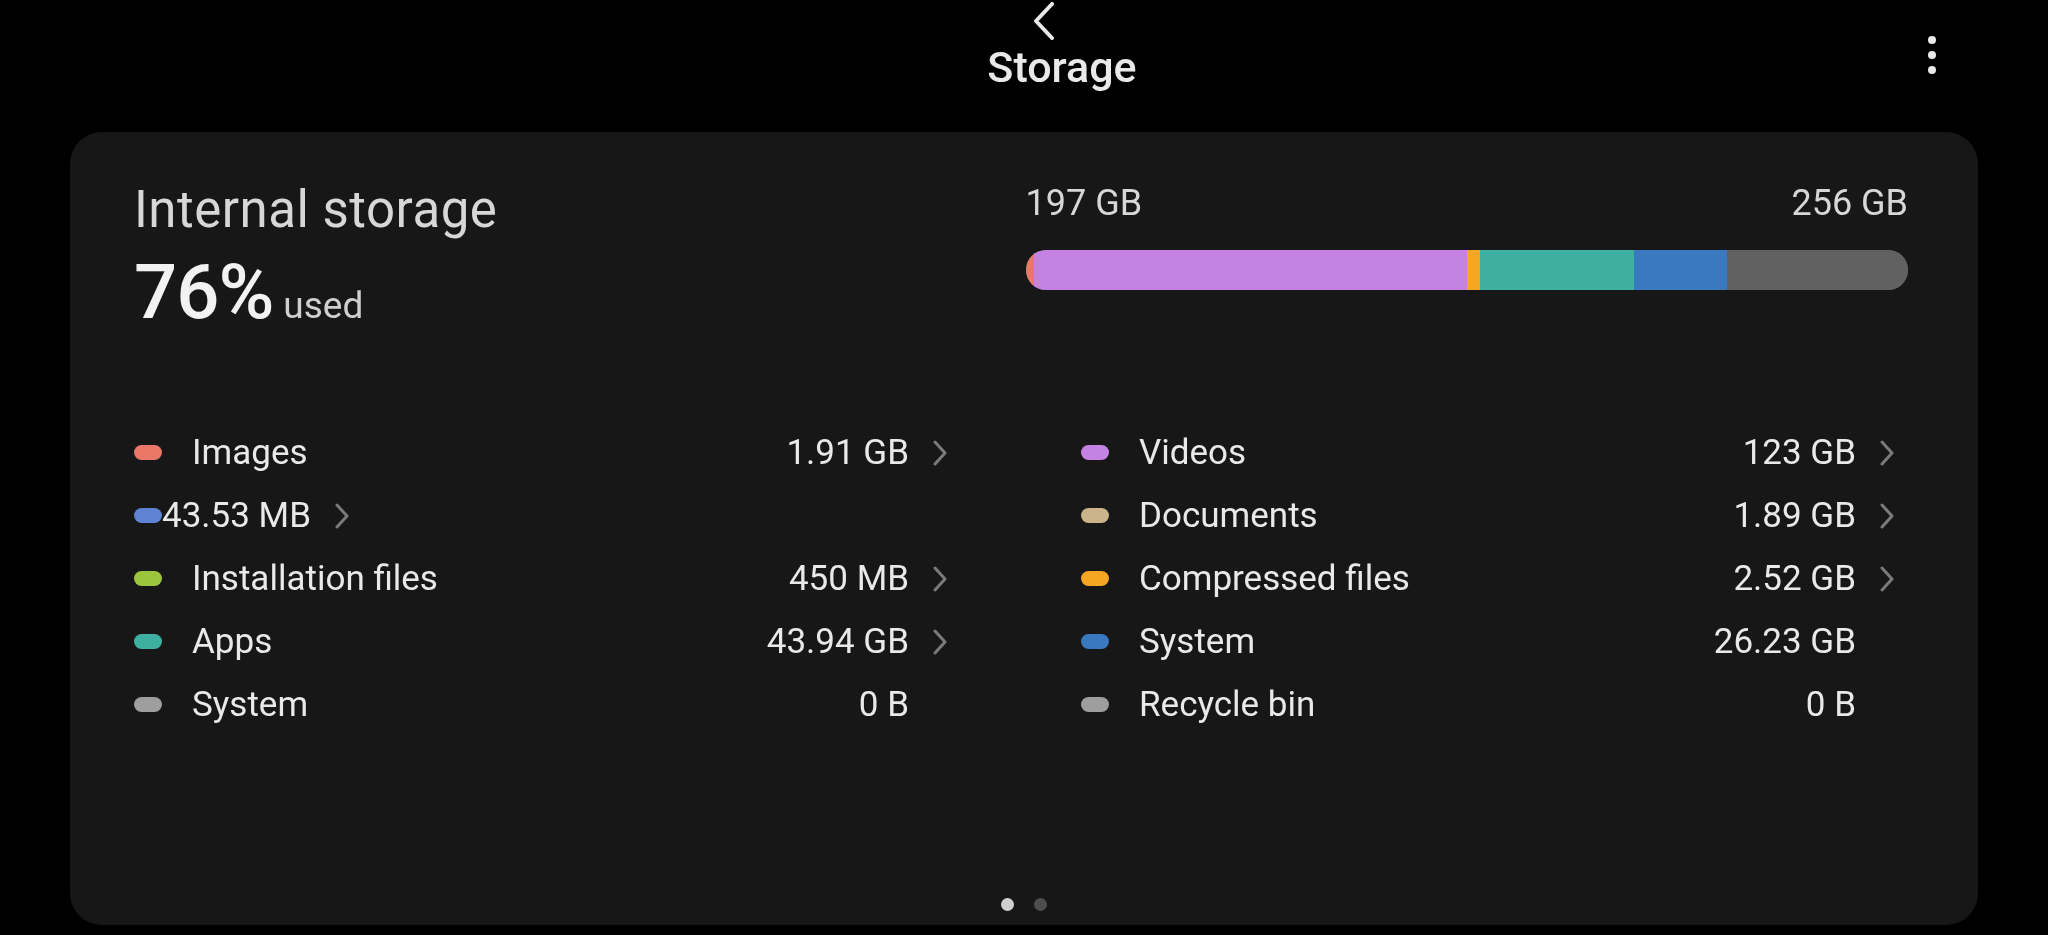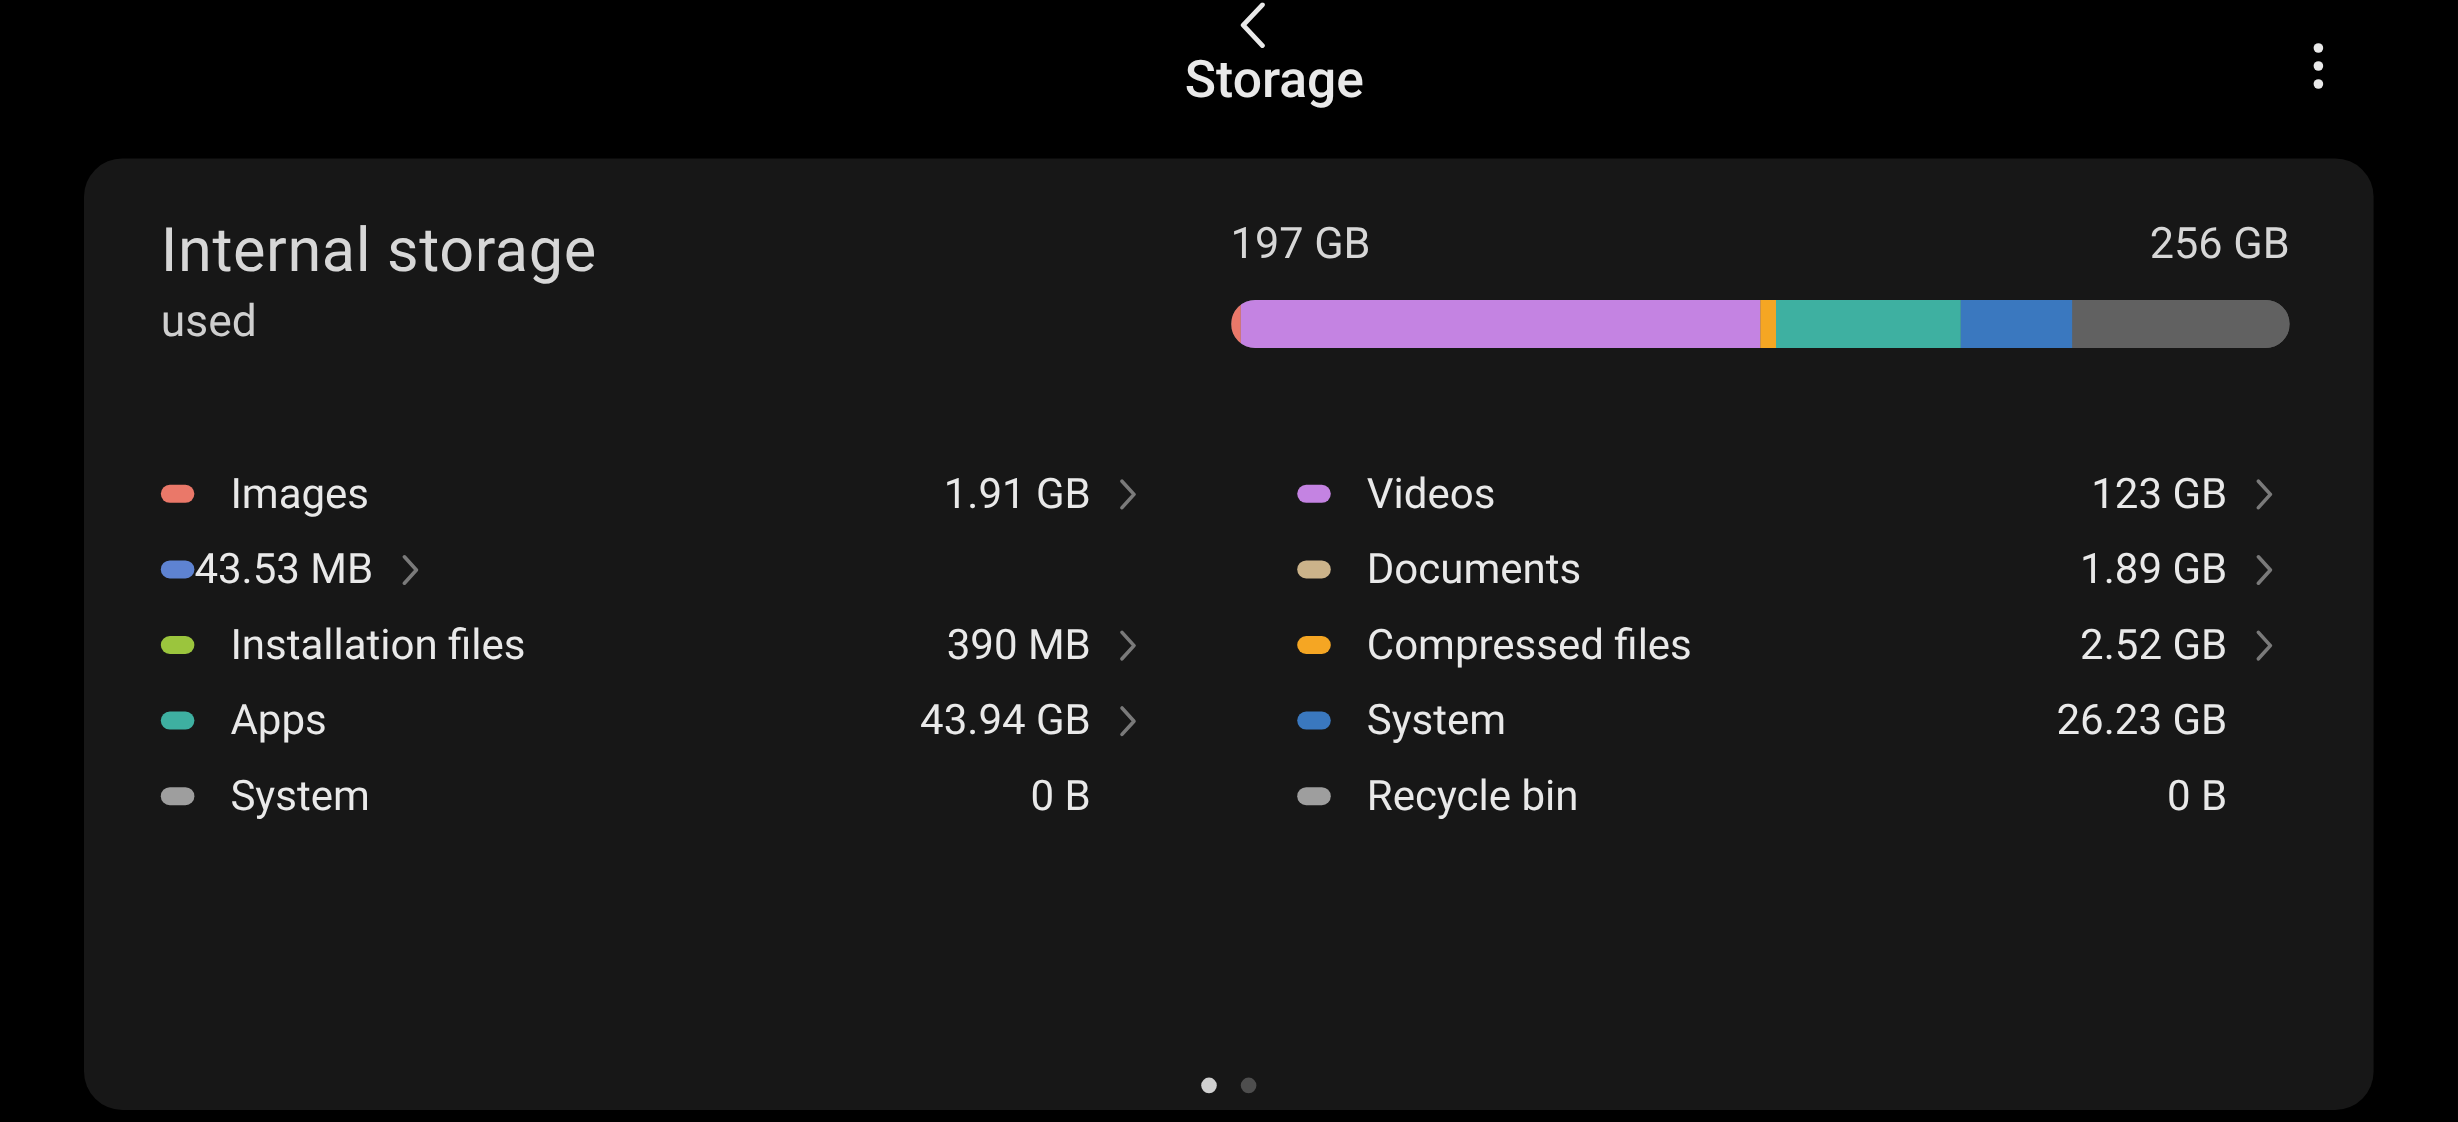--- a/index.html
+++ b/index.html
@@ -199,20 +199,21 @@
       </svg>
     </div>
   </div>
 
   <div class="panel">
 
     <div class="top">
       <div class="top-left">
         <div class="storage-title">Internal storage</div>
         <div class="percent-row">
+          <span class="percent-num">76%</span>
           <span class="percent-used">used</span>
         </div>
       </div>
       <div class="top-right">
         <div class="bar-labels">
           <span>197 GB</span>
           <span>256 GB</span>
         </div>
         <div class="bar" id="usage-bar">
             <div class="seg" style="width: 1%; background: rgb(234, 120, 105);"></div>
@@ -261,21 +262,21 @@
           <span class="cat-size">1.89 GB</span>
           <span class="chev">
             <svg viewBox="0 0 14 26">
               <polyline points="2,2 12,13 2,24" fill="none" stroke="#7a7a7a" stroke-width="3" stroke-linecap="round" stroke-linejoin="round"></polyline>
             </svg>
           </span>
         </div>
         <div class="row">
           <span class="dot" style="background: rgb(155, 197, 61);"></span>
           <span class="cat-name">Installation files</span>
-          <span class="cat-size">390 MB</span>
+          <span class="cat-size">450 MB</span>
           <span class="chev">
             <svg viewBox="0 0 14 26">
               <polyline points="2,2 12,13 2,24" fill="none" stroke="#7a7a7a" stroke-width="3" stroke-linecap="round" stroke-linejoin="round"></polyline>
             </svg>
           </span>
         </div>
         <div class="row">
           <span class="dot" style="background: rgb(245, 166, 35);"></span>
           <span class="cat-name">Compressed files</span>
           <span class="cat-size">2.52 GB</span>

